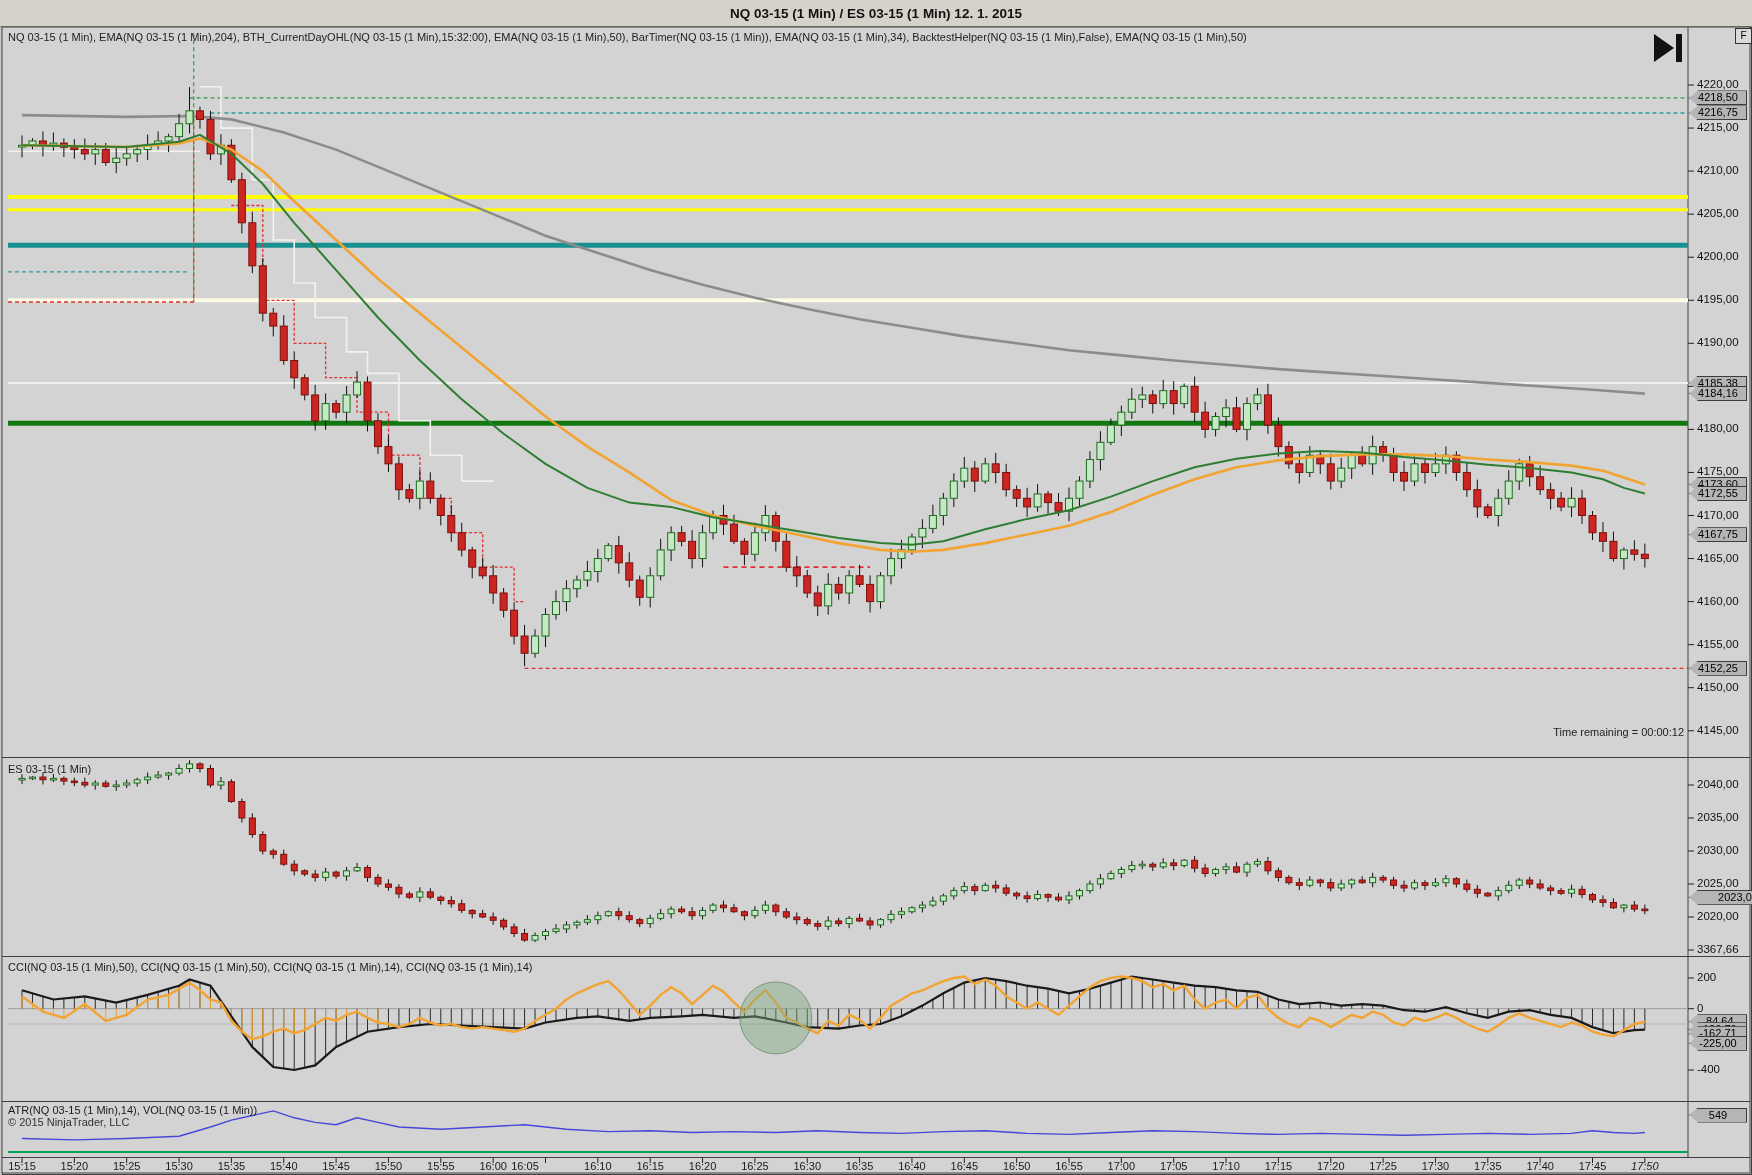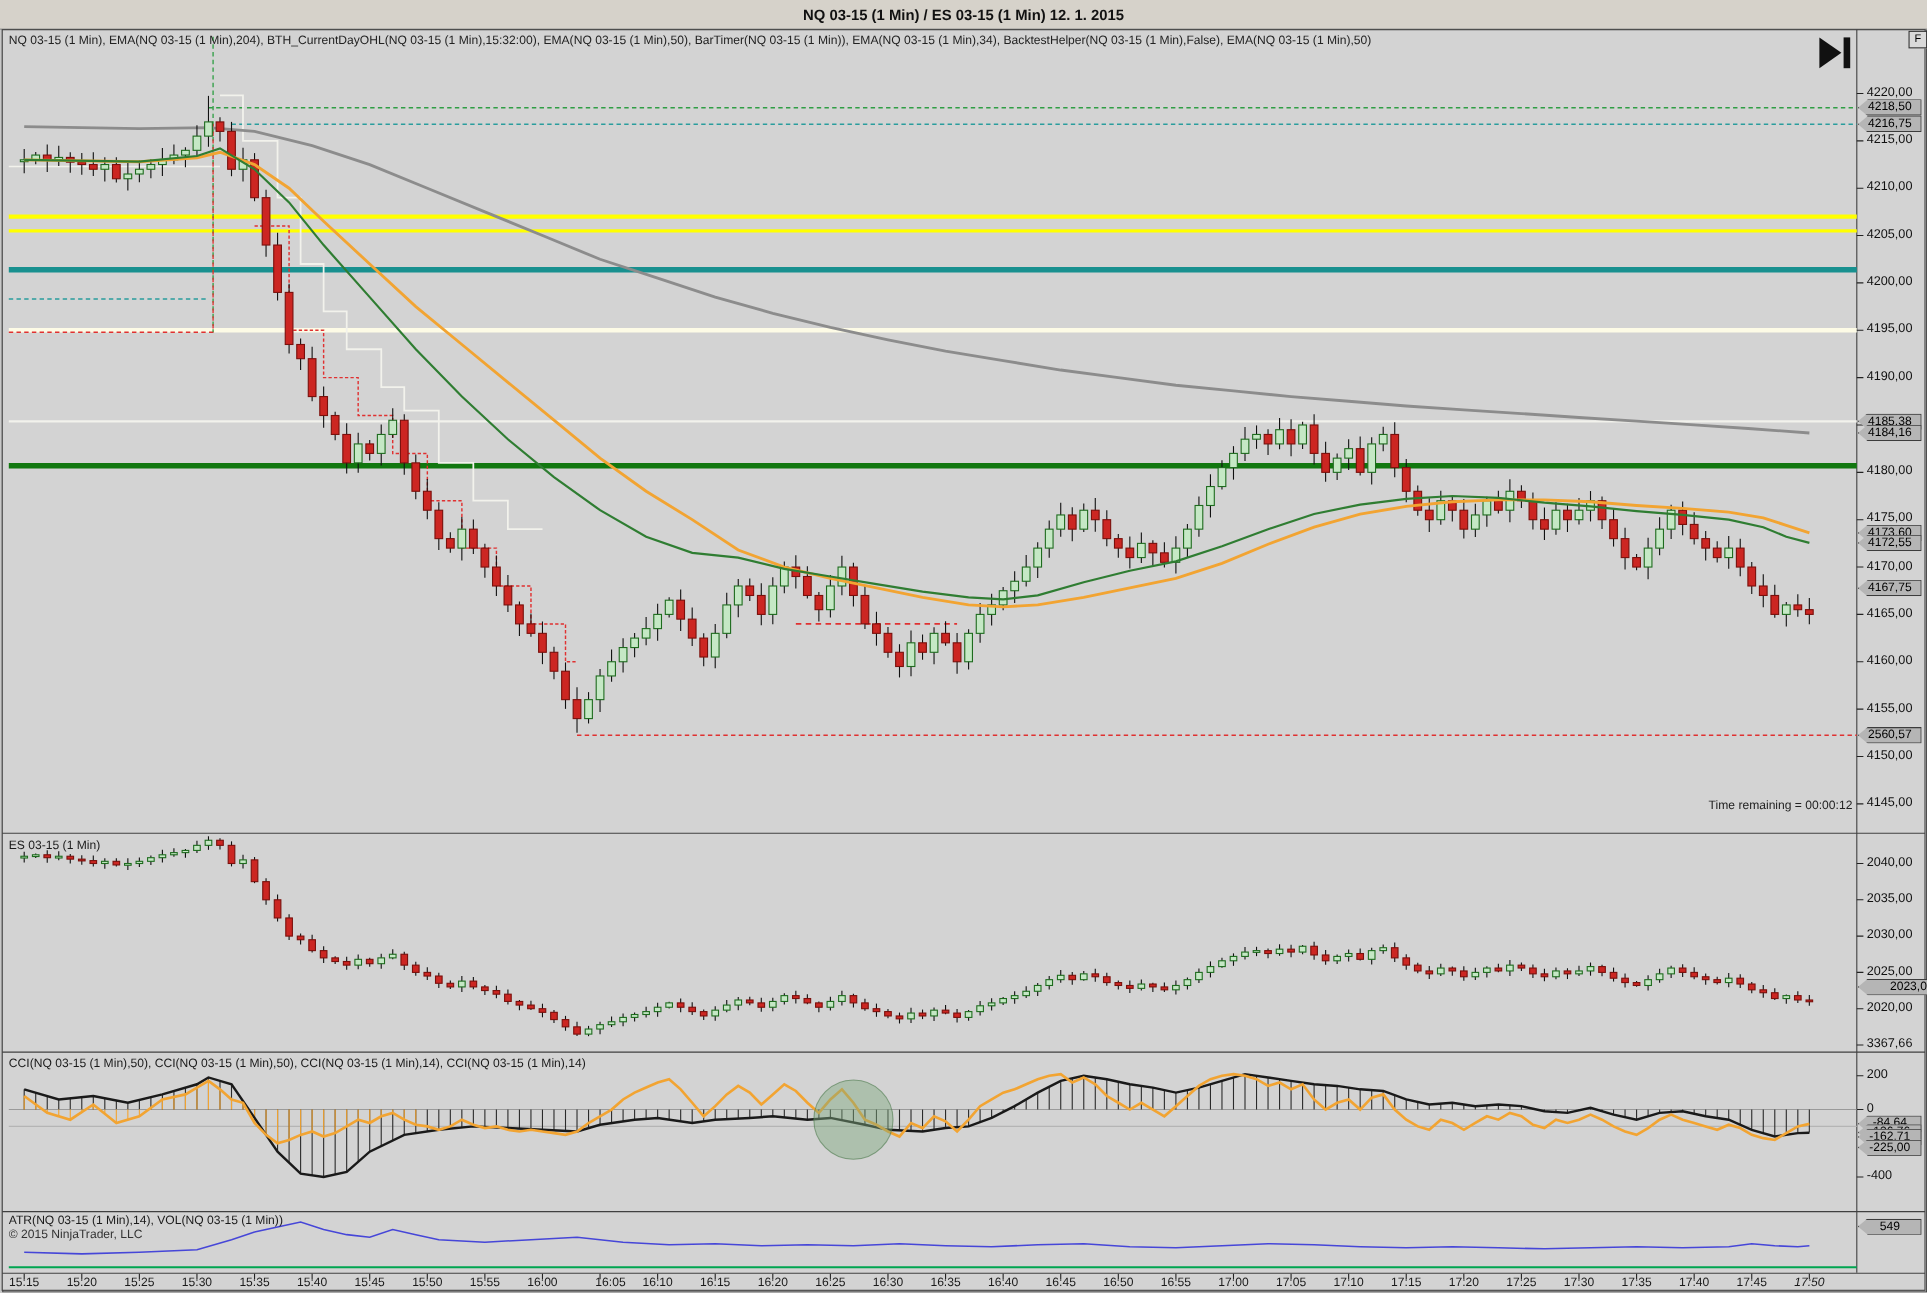--- a/index.html
+++ b/index.html
@@ -993,21 +993,21 @@
     <div class="timelbl" style="left: 22px; top: 1160px;">15:15</div>
     <div class="timelbl" style="left: 74.35px; top: 1160px;">15:20</div>
     <div class="timelbl" style="left: 126.7px; top: 1160px;">15:25</div>
     <div class="timelbl" style="left: 179.05px; top: 1160px;">15:30</div>
     <div class="timelbl" style="left: 231.4px; top: 1160px;">15:35</div>
     <div class="timelbl" style="left: 283.75px; top: 1160px;">15:40</div>
     <div class="timelbl" style="left: 336.1px; top: 1160px;">15:45</div>
     <div class="timelbl" style="left: 388.45px; top: 1160px;">15:50</div>
     <div class="timelbl" style="left: 440.8px; top: 1160px;">15:55</div>
     <div class="timelbl" style="left: 493.15px; top: 1160px;">16:00</div>
-    <div class="timelbl" style="left: 555px; top: 1160px;">16:05</div>
+    <div class="timelbl" style="left: 525px; top: 1160px;">16:05</div>
     <div class="timelbl" style="left: 597.85px; top: 1160px;">16:10</div>
     <div class="timelbl" style="left: 650.2px; top: 1160px;">16:15</div>
     <div class="timelbl" style="left: 702.55px; top: 1160px;">16:20</div>
     <div class="timelbl" style="left: 754.9px; top: 1160px;">16:25</div>
     <div class="timelbl" style="left: 807.25px; top: 1160px;">16:30</div>
     <div class="timelbl" style="left: 859.6px; top: 1160px;">16:35</div>
     <div class="timelbl" style="left: 911.95px; top: 1160px;">16:40</div>
     <div class="timelbl" style="left: 964.3px; top: 1160px;">16:45</div>
     <div class="timelbl" style="left: 1016.65px; top: 1160px;">16:50</div>
     <div class="timelbl" style="left: 1069px; top: 1160px;">16:55</div>
@@ -1024,20 +1024,20 @@
     <div class="timelbl" style="left: 1644.85px; top: 1160px; font-style: italic;">17:50</div>
   </div>
 <div id="price-markers">
     <div class="marker" style="left: 1689px; top: 90.415px;">4218,50</div>
     <div class="marker" style="left: 1689px; top: 105.483px;">4216,75</div>
     <div class="marker" style="left: 1689px; top: 375.578px;">4185,38</div>
     <div class="marker" style="left: 1689px; top: 386.082px;">4184,16</div>
     <div class="marker" style="left: 1689px; top: 477.004px;">4173,60</div>
     <div class="marker" style="left: 1689px; top: 486.044px;">4172,55</div>
     <div class="marker" style="left: 1689px; top: 527.372px;">4167,75</div>
-    <div class="marker" style="left: 1689px; top: 660.827px;">2560,57</div>
+    <div class="marker" style="left: 1689px; top: 660.827px;">4152,25</div>
     <div class="marker" style="left: 1689px; top: 889.7px; padding-left: 20px;">2023,00</div>
     <div class="marker" style="left: 1689px; top: 1014.16px;">-84,64</div>
     <div class="marker" style="left: 1689px; top: 1022.15px;">-136,76</div>
     <div class="marker" style="left: 1689px; top: 1026.13px;">-162,71</div>
     <div class="marker" style="left: 1689px; top: 1035.68px;">-225,00</div>
     <div class="marker" style="left: 1689px; top: 1107.5px;">549</div>
   </div>
 
 </body></html>

